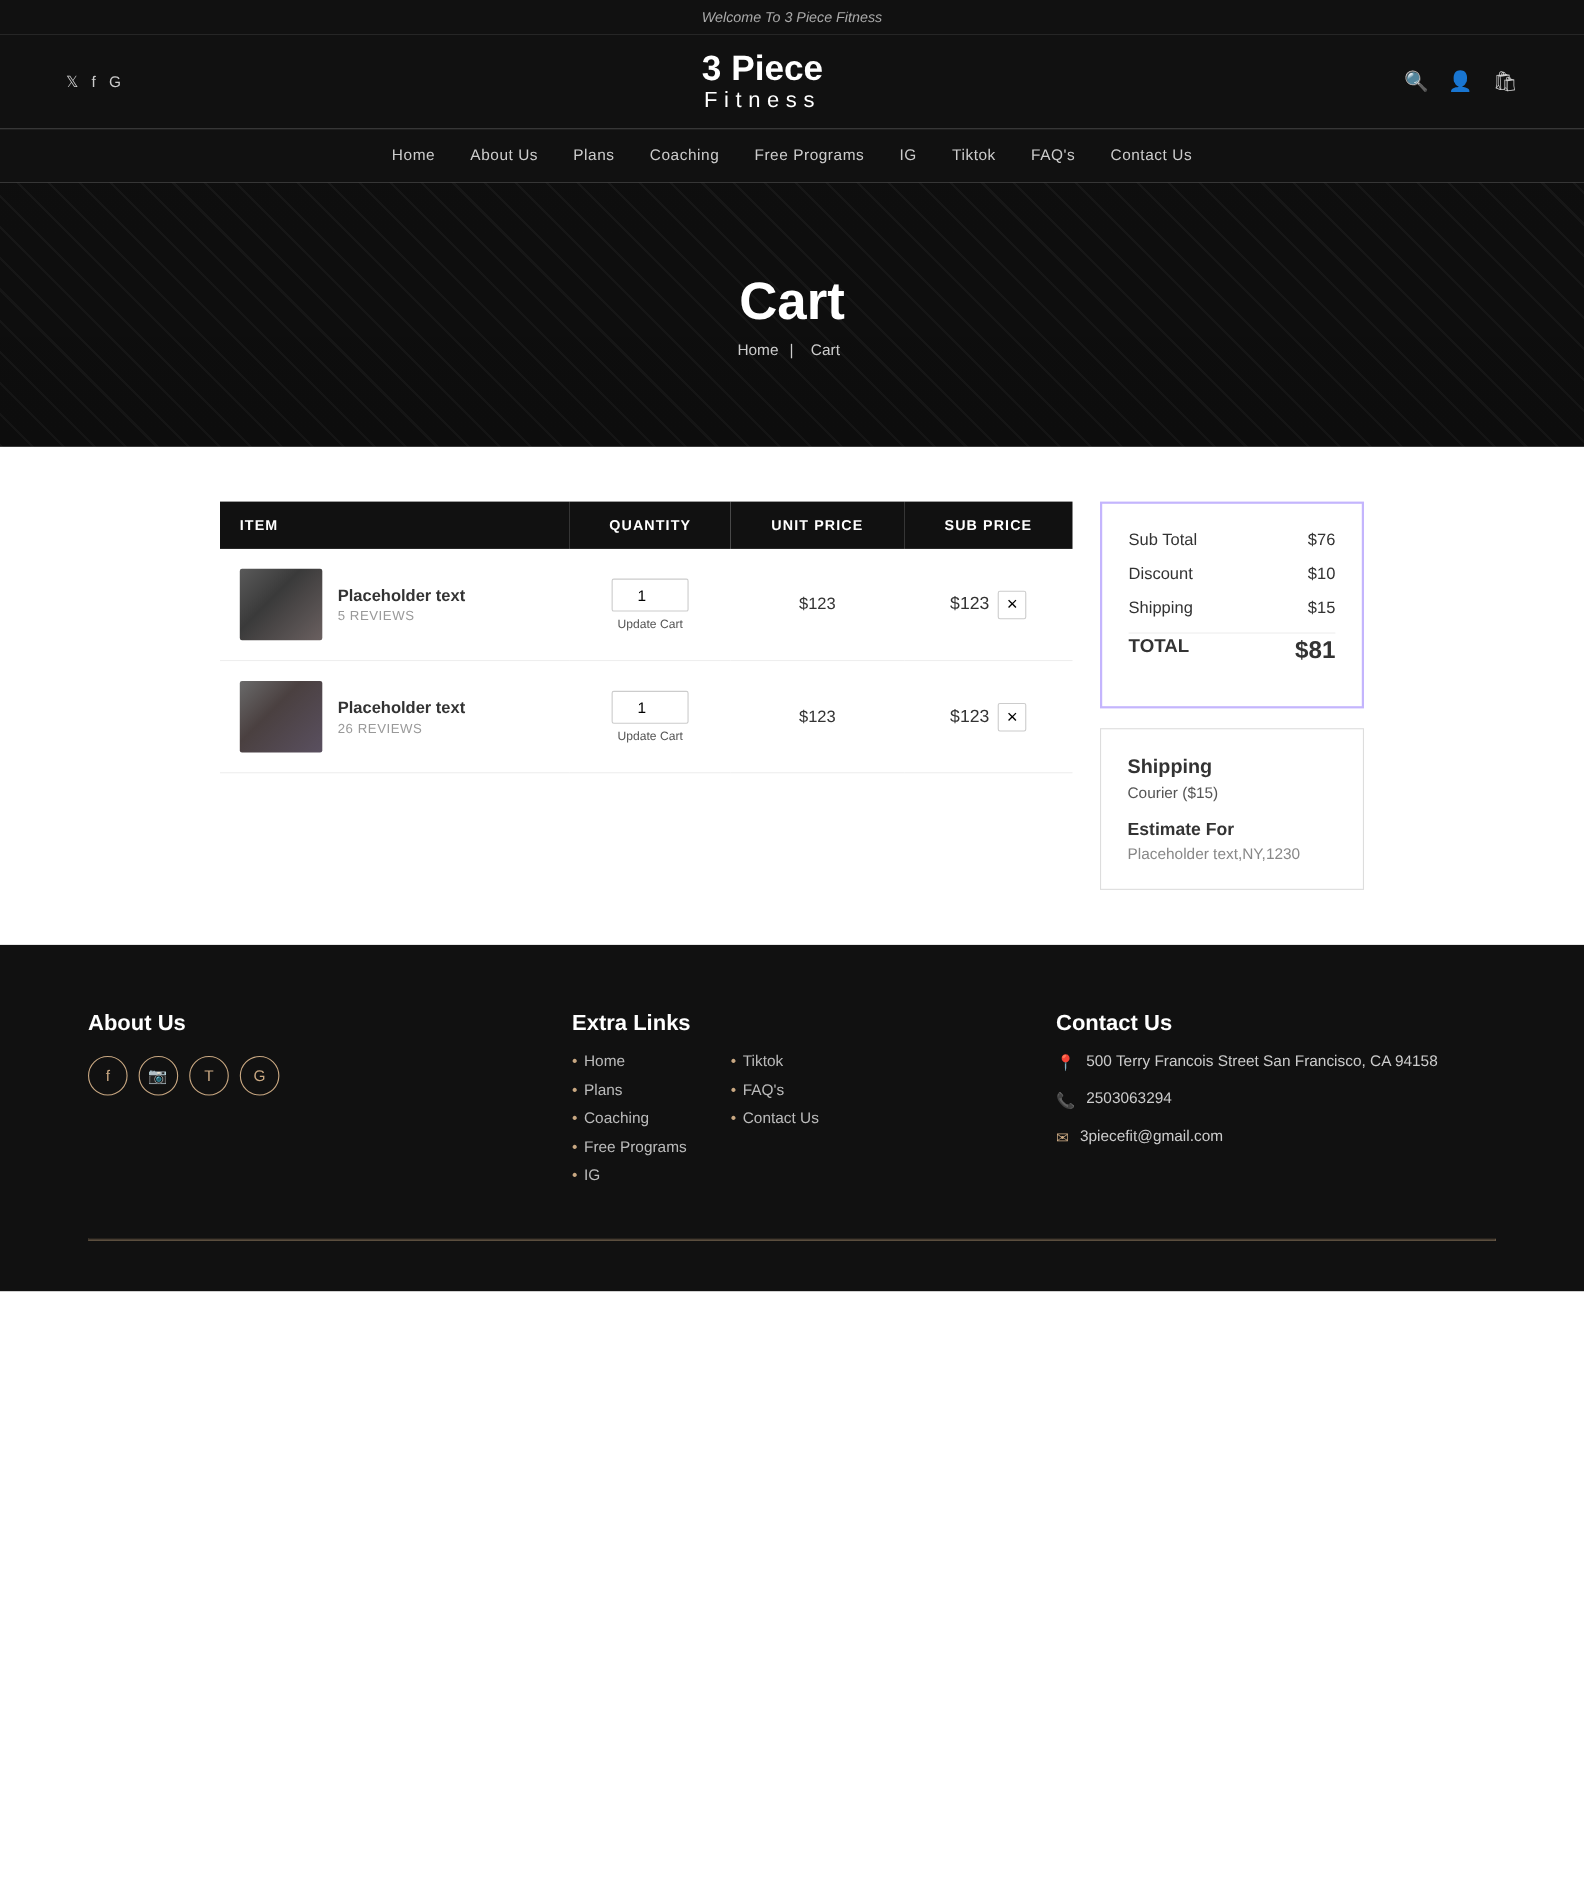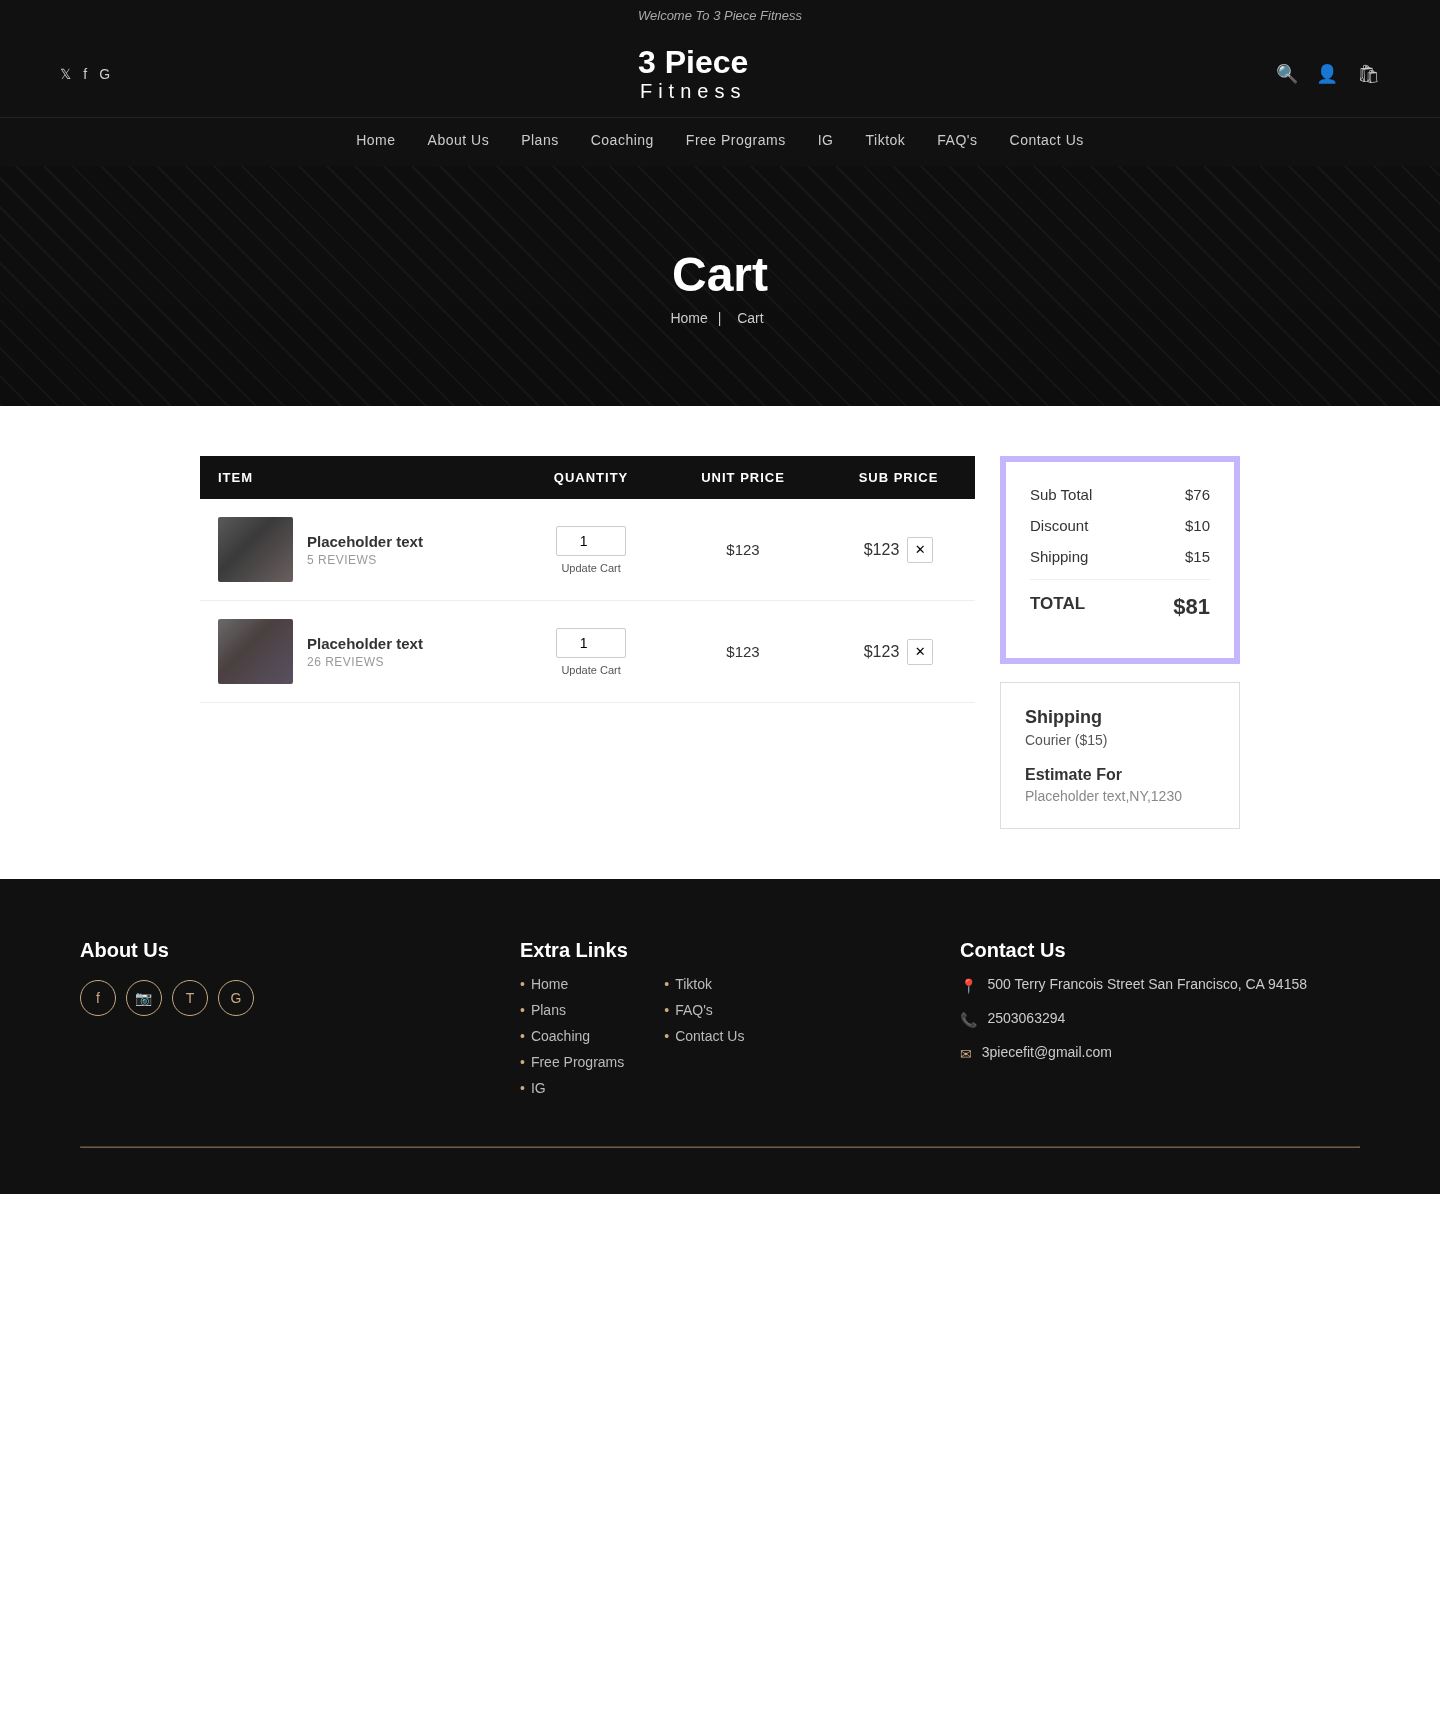--- a/index.html
+++ b/index.html
@@ -158,36 +158,36 @@
       font-size: 16px;
       font-weight: 600;
       cursor: pointer;
       letter-spacing: 0.5px;
       border-radius: 2px;
     }
 
     
     .cart-sidebar { width: 240px; flex-shrink: 0; }
     .summary-box {
-      border: 6px solid #c4b5fd;
+      border: 2px solid #c4b5fd;
       padding: 24px;
       margin-bottom: 18px;
     }
     .summary-row {
       display: flex;
       justify-content: space-between;
       margin-bottom: 14px;
       font-size: 15px;
       color: #333;
     }
     .summary-row.total {
       font-weight: 900;
       font-size: 17px;
       border-top: 1px solid #eee;
-      padding-top: 14px;
+      padding-top: 2px;
       margin-top: 6px;
     }
     .summary-row.total .total-amount { font-size: 22px; font-weight: 900; }
 
     .shipping-box {
       border: 1px solid #ddd;
       padding: 24px;
     }
     .shipping-title { font-size: 18px; font-weight: 900; margin-bottom: 4px; }
     .shipping-subtitle { font-size: 14px; color: #555; margin-bottom: 18px; }

